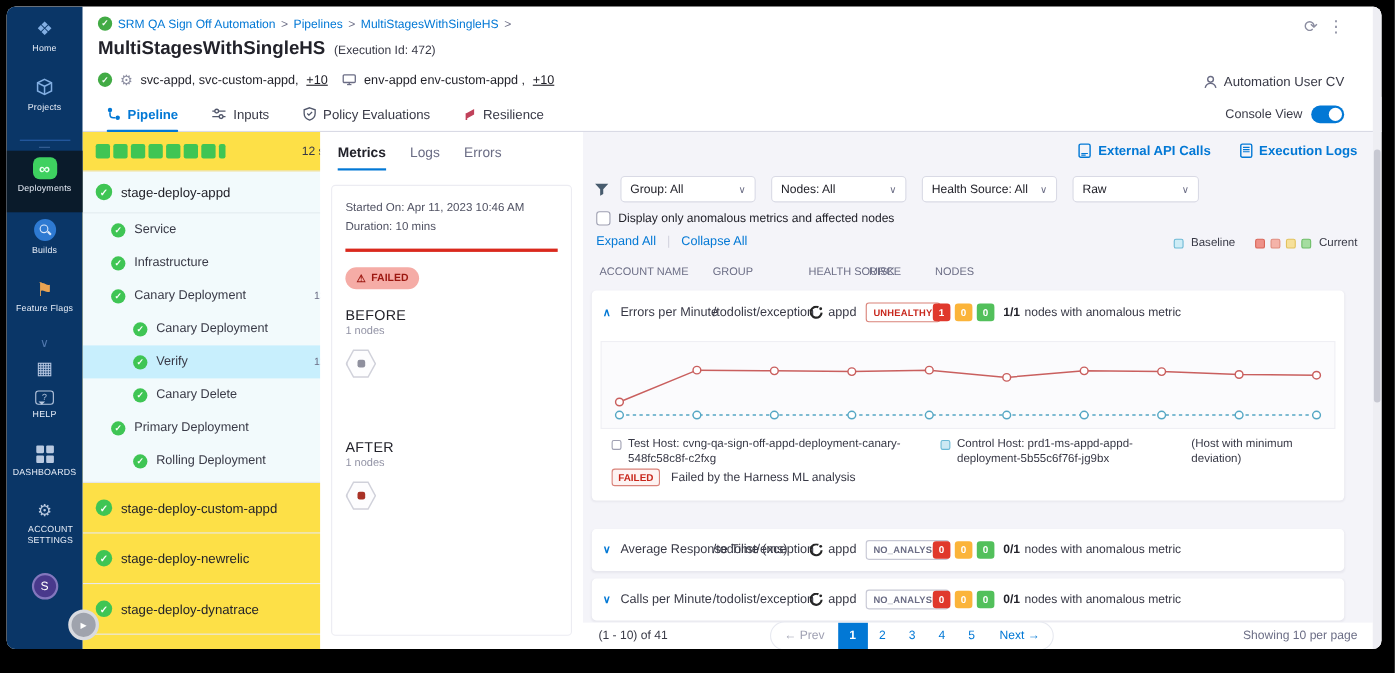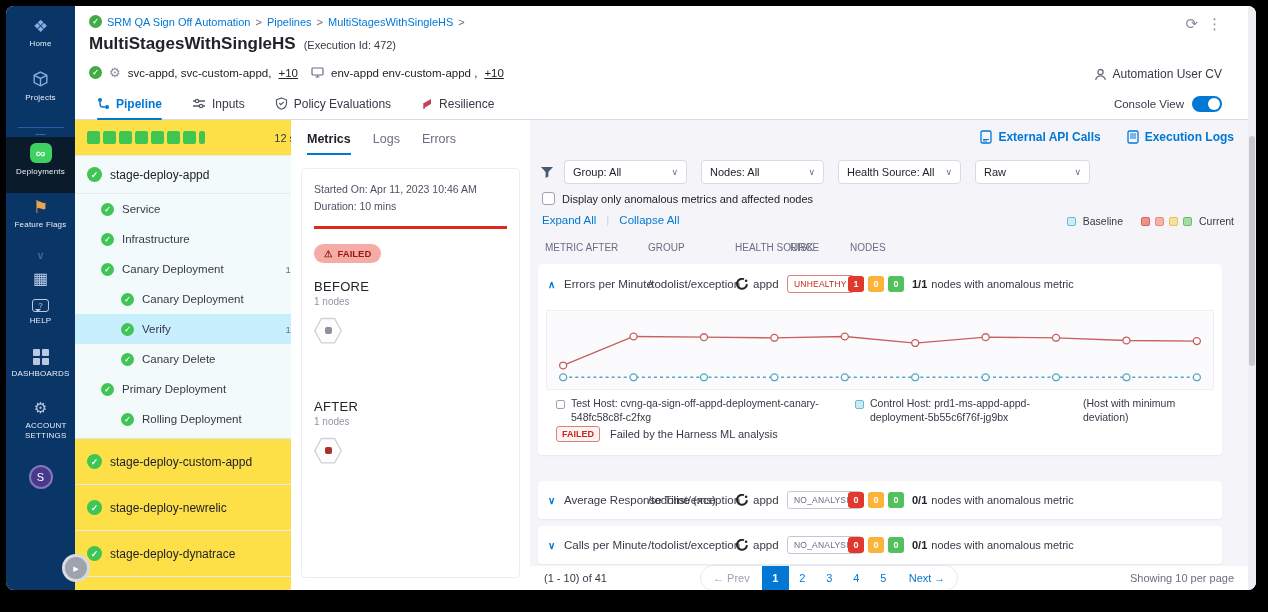--- a/index.html
+++ b/index.html
@@ -155,21 +155,21 @@
   .mcard { position: absolute; left: 8px; right: 26px; background: #fff; border-radius: 4px;
            box-shadow: 0 1px 2px rgba(40,41,61,.06); }
   .card1 { top: 144px; height: 191px; } .card2 { top: 361px; height: 38px; } .card3 { top: 406px; height: 38px; }
   .mrow { height: 40px; position: relative; font-size: 11.5px; color: #383946; cursor: pointer; }
   .mrow.h38 { height: 38px; }
   .mrow > * { position: absolute; top: 50%; transform: translateY(-50%); }
   .c-chev { left: 10px; color: #0278d5; font-size: 10px; font-weight: bold; }
   .c-name { left: 26px; } .c-group { left: 110px; }
   .c-health { left: 198px; display: flex; align-items: center; gap: 5px; }
   .c-risk { left: 249px; }
-  .risk-badge { font-size: 8.5px; font-weight: normal; padding: 3px 6px; border-radius: 3px; letter-spacing: .2px; background: #fff; text-align: right; }
+  .risk-badge { font-size: 8.5px; font-weight: bold; padding: 3px 6px; border-radius: 3px; letter-spacing: .2px; background: #fff; text-align: right; }
   .risk-unhealthy { color: #c8271c; border: 1px solid #d98279; }
   .risk-noanalysis { color: #6b6d85; border: 1px solid #c6c7d4; }
   .c-nodes { left: 310px; display: flex; align-items: center; gap: 4px; }
   .nsq { width: 16px; height: 16px; border-radius: 3px; color: #fff; font-size: 9px; font-weight: bold;
          display: flex; align-items: center; justify-content: center; }
   .nred { background: #e0382c; } .nyel { background: #fbb43a; } .ngrn { background: #52c05b; }
   .nbold { font-weight: bold; color: #22222a; margin-left: 4px; font-size: 11px; }
   .ntext { font-size: 11px; color: #383946; }
   .chartbox { position: absolute; left: 8px; right: 8px; top: 46px; height: 80px; background: #fbfbfd;
               border: 1px solid #efeff4; }
@@ -221,20 +221,24 @@
     </div>
     <div class="sb-div"></div>
     <div class="sb-dash">—</div>
     <div class="sb-item h56 sb-active">
       <span class="dep-ico">
           <span>∞</span>
         </span>
       <span class="sb-label">Deployments</span>
     </div>
     <div class="sb-item h56">
+      <span class="mag"></span>
+      <span class="sb-label">Builds</span>
+    </div>
+    <div class="sb-item h56">
       <span class="flag-ico">⚑</span>
       <span class="sb-label">Feature Flags</span>
     </div>
     <div class="sb-chev">∨</div>
     <div class="grid-ico">▦</div>
     <div class="sb-item h50">
       <span class="bub">?</span>
       <span class="sb-label">HELP</span>
     </div>
     <div class="sb-item h50">
@@ -498,21 +502,21 @@
       <span>Baseline</span>
       <span style="width:8px"></span>
       <span class="lg-sq lg-red"></span>
       <span class="lg-sq lg-sal"></span>
       <span class="lg-sq lg-yel"></span>
       <span class="lg-sq lg-grn"></span>
       <span>Current</span>
     </div>
 
     <div class="m-thead">
-      <span class="th-name">METRIC AFTER</span>
+      <span class="th-name">ACCOUNT NAME</span>
       <span class="th-group">GROUP</span>
       <span class="th-health">HEALTH SOURCE</span>
       <span class="th-risk">RISK</span>
       <span class="th-nodes">NODES</span>
     </div>
 
     <div class="mcard card1">
       <div class="mrow">
         <span class="c-chev">∧</span>
         <span class="c-name">Errors per Minute</span>

